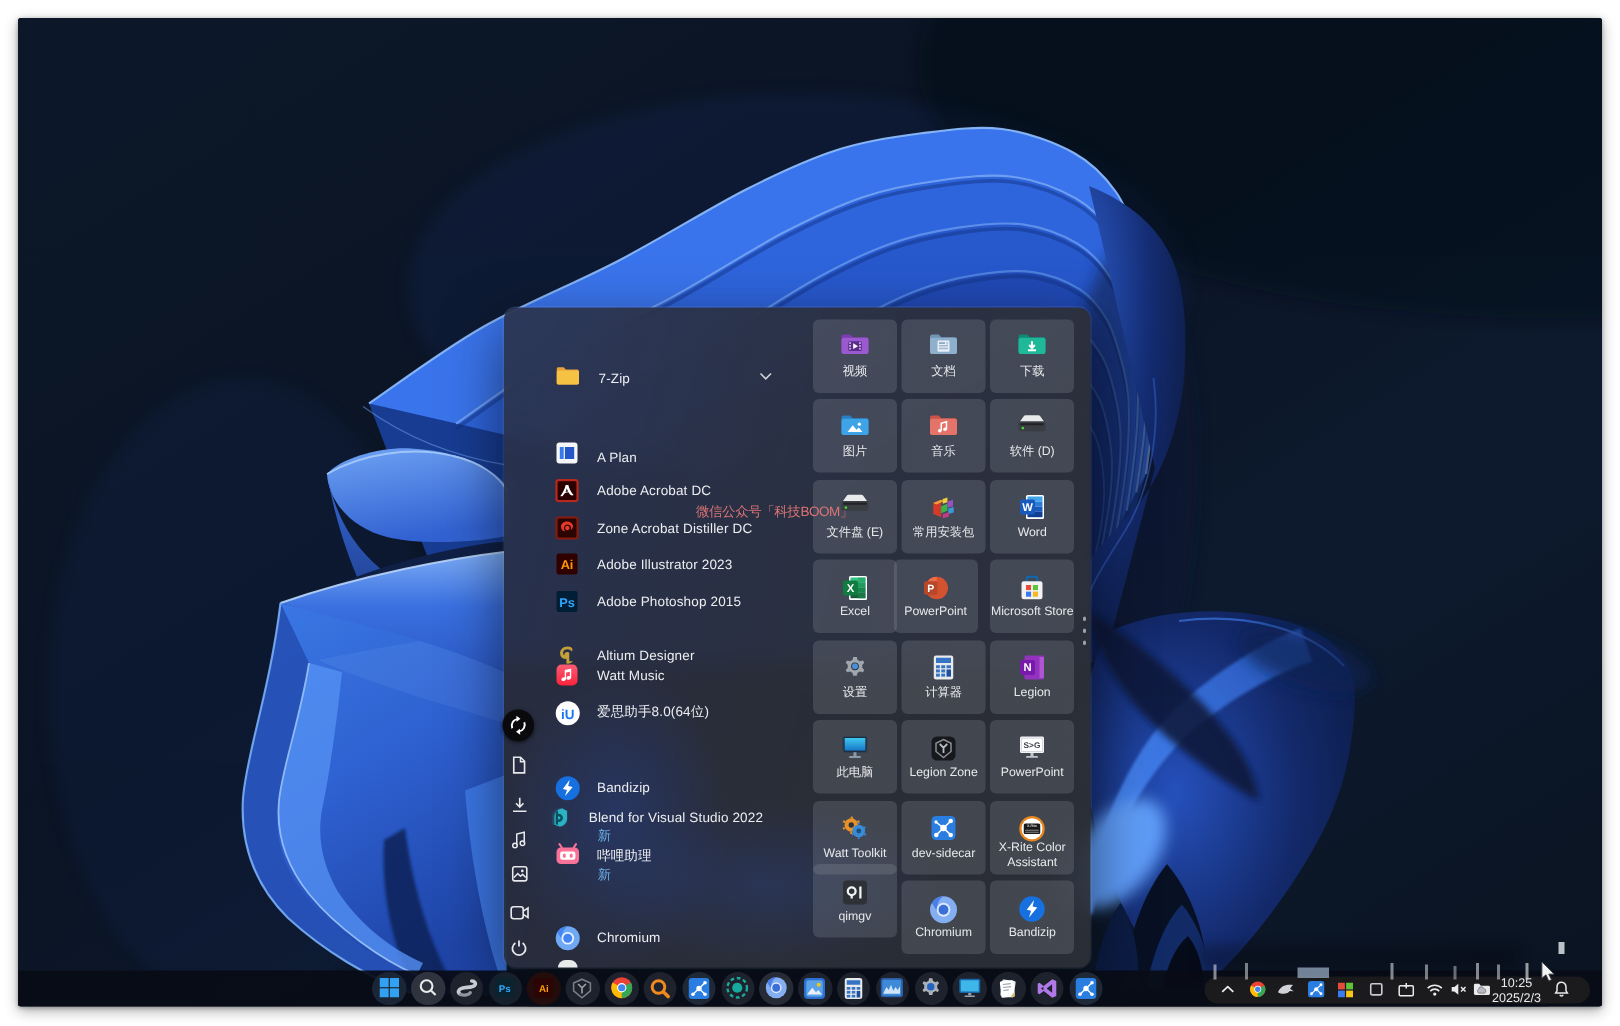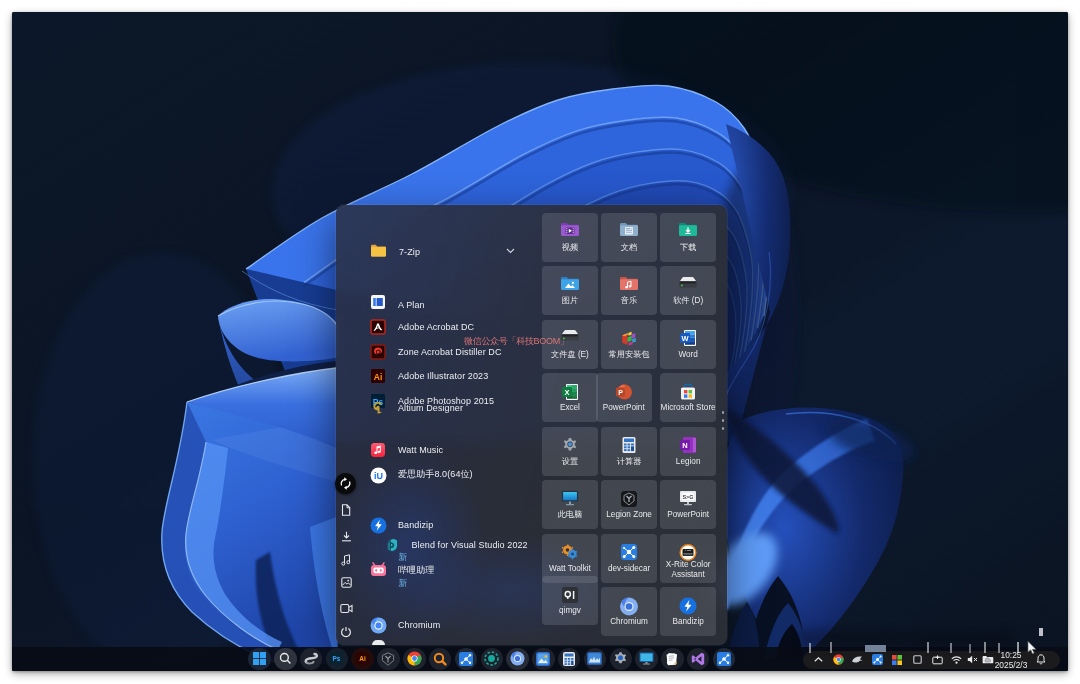--- a/index.html
+++ b/index.html
@@ -229,21 +229,21 @@
         </div>
 <div class="row" style="left:34.5px;top:187.7px;">
           <span class="ic">
             <svg width="16" height="16" viewBox="0 0 16 16">
               <rect x="1" y="1" width="14" height="14" rx="1.5" fill="#001e36"></rect>
               <text x="8" y="11.5" font-family="Liberation Sans" font-size="8.5" font-weight="bold" fill="#31a8ff" text-anchor="middle">Ps</text>
             </svg>
           </span>
           <span class="tx">Adobe Photoshop 2015</span>
         </div>
-<div class="row" style="left:34.5px;top:195px;">
+<div class="row" style="left:34.5px;top:224px;">
           <span class="ic">
             <svg width="16" height="16" viewBox="0 0 16 16">
               <path d="M8.5 2 C5.2 2 3.2 4.2 3.4 6.8 C3.6 9.2 5.6 10.6 7.6 10.2 L7.6 13.4 C9.4 13.7 11 13 11.9 11.8 L9.5 11.9 L9.5 6.8 C9.5 6 9 5.6 8.2 5.7 C6.9 5.8 6 6.8 6.1 8 C5.2 7.2 5 5.4 6.3 4.4 C7.8 3.3 10.2 3.8 11.2 5.4 C12.3 4.1 11.5 2 8.5 2 Z" fill="#c4a039"></path>
             </svg>
           </span>
           <span class="tx">Altium Designer</span>
         </div>
 <div class="row" style="left:34.5px;top:237.2px;">
           <span class="ic">
             <svg width="16" height="16" viewBox="0 0 16 16">
@@ -284,21 +284,21 @@
         </div>
 <div class="row" style="left:34.5px;top:311.4px;">
           <span class="ic">
             <svg width="17" height="17" viewBox="0 0 17 17">
               <circle cx="8.5" cy="8.5" r="8" fill="#1670e0"></circle>
               <path d="M9.8 2.8 L5.2 9 L8 9.6 L6.6 13.8 L11.8 7.6 L8.8 7 Z" fill="#fff"></path>
             </svg>
           </span>
           <span class="tx">Bandizip</span>
         </div>
-<div class="row" style="left:48px;top:331.7px;">
+<div class="row" style="left:29px;top:331.7px;">
           <span class="ic">
             <svg width="16" height="16" viewBox="0 0 16 16">
               <path d="M9.5 1.5 L13.5 3.5 L13.5 9 C13.5 12 11 14.5 8 14.5 L3 12.5 L3 7 C3 4 5.5 1.8 9.5 1.5 Z" fill="#1b8a9e" opacity=".25"></path>
               <path d="M10 2 L13 3.6 L13 8.6 C13 11.4 10.8 13.8 8 14 L4.6 12.6 L4.6 7.4 C4.6 4.6 6.8 2.3 10 2 Z" fill="#2bb3c4"></path>
               <path d="M7 5.5 C8.8 5.3 10.3 6.5 10.3 8.2 C10.3 9.9 8.9 11.2 7 11 L7 9.3 C7.9 9.4 8.6 8.9 8.6 8.2 C8.6 7.5 7.9 7 7 7.1 Z M5.5 4 L5.5 12.4 L7 13 L7 3.6 Z" fill="#0b4f5c"></path>
             </svg>
           </span>
           <span class="tx">Blend for Visual Studio 2022</span>
         </div>
 <div class="row" style="left:34.5px;top:357.2px;">

